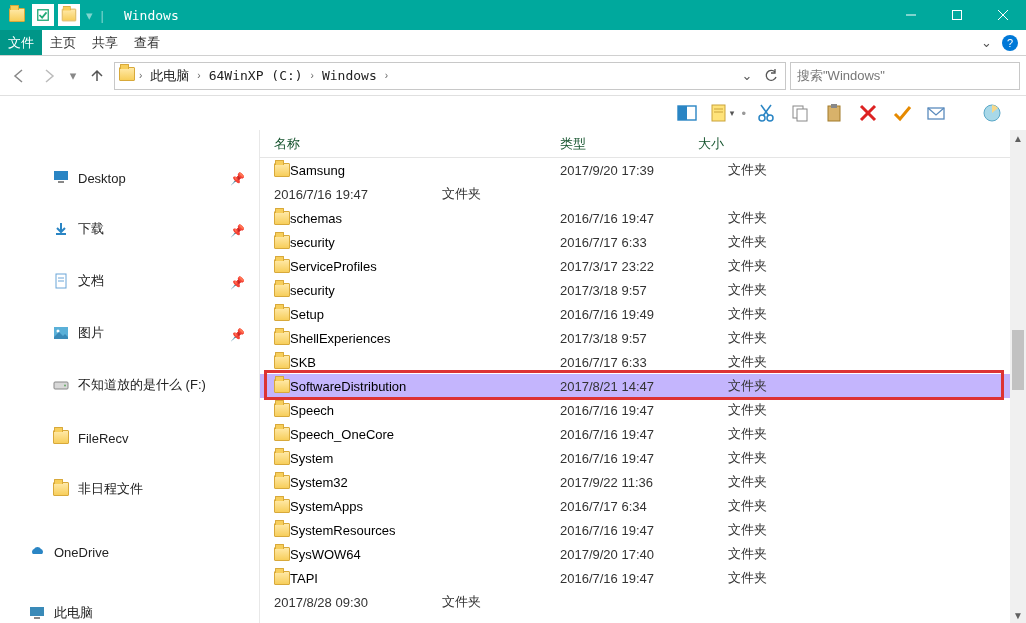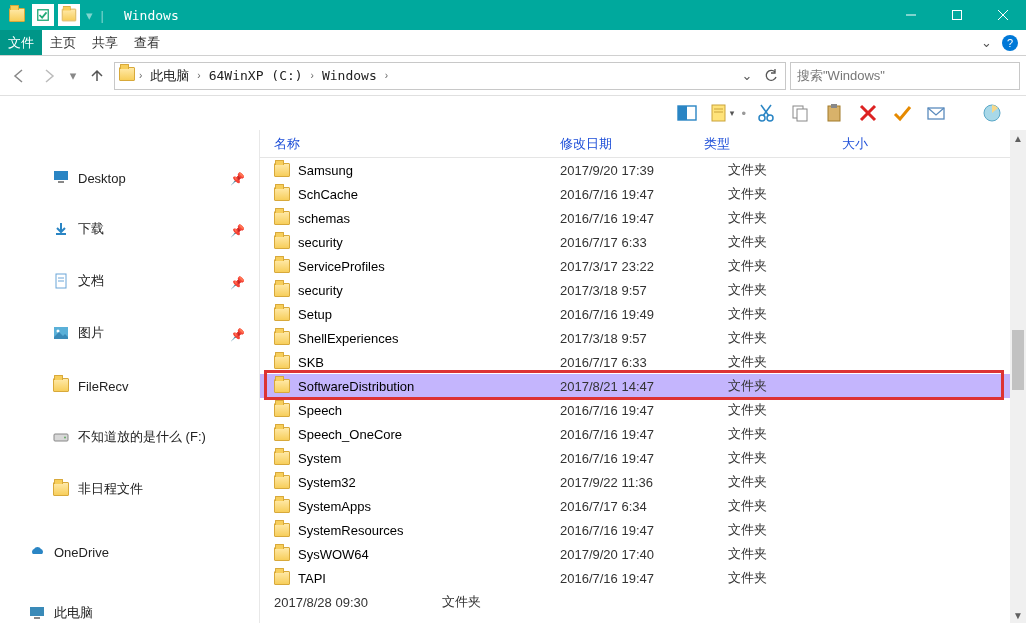--- a/index.html
+++ b/index.html
@@ -36,28 +36,28 @@
 .tool-btn svg { width:20px; height:20px; }
 
 .content { display:flex; height: calc(623px - 30px - 26px - 40px - 34px); }
 .sidebar { width:260px; border-right:1px solid #e8e8e8; padding:4px 4px; overflow:hidden;}
 .side-item { height:27px; display:flex; align-items:flex-end; padding-left:24px; position:relative; font-family:"SimSun", monospace; color:#222;margin-top:25px;}
 .side-item.indent { padding-left:48px; }
 .side-item .icon { width:18px; height:18px; margin-right:8px; display:flex; align-items:center; justify-content:center;}
 .side-item .pin { position:absolute; right:10px; color:#777; font-size:12px;}
 
 .filepane { flex:1; display:flex; flex-direction:column; position:relative;}
-.columns { height:28px; display:flex; align-items:center; border-bottom:1px solid #e5e5e5; padding-left:14px; color:#1d4ed8; font-family:"SimSun", monospace;}
+.columns { height:28px; display:flex; align-items:center; border-bottom:1px solid #e5e5e5; padding-left:14px; color:#14532d; font-family:"SimSun", monospace;}
 .col-name { width:286px;}
 .col-date { width:144px;}
 .col-type { width:138px;}
 .col-size { flex:1;}
 .filelist { flex:1; overflow:hidden; position:relative;}
 .row { height:24px; display:flex; align-items:center; padding-left:14px; font-family:"SimSun", monospace;}
-.row .fname { width:286px; display:flex; align-items:center; gap:8px;}
+.row .fname { width:286px; display:flex; align-items:center; }
 .row .fdate { width:144px; color:#333;}
 .row .ftype { width:138px; color:#333;margin-left:24px;}
 .row .fsize { flex:1;}
 .row.selected { background:#c4b5fd; }
 .folder-ico { width:16px; height:14px; background:linear-gradient(#ffe9a8,#f7ce5b); border:1px solid #d8a93a; border-radius:1px; position:relative;}
 .folder-ico:before { content:""; position:absolute; top:-4px; left:0; width:7px; height:4px; background:#f7ce5b; border:1px solid #d8a93a; border-bottom:none; border-radius:1px 1px 0 0;}
 .highlight-box { position:absolute; border:3px solid #d33; pointer-events:none; }
 .vscroll { position:absolute; right:0; top:0; bottom:0; width:16px; background:#f0f0f0;}
 .vscroll .arrow { height:16px; display:flex; align-items:center; justify-content:center; color:#606060; font-size:10px;}
 .vscroll .thumb { position:absolute; left:2px; right:2px; top:200px; height:60px; background:#c2c2c2;}
@@ -259,32 +259,32 @@
             <rect x="1" y="2" width="14" height="12" fill="#5ab0d8"></rect>
             <circle cx="5" cy="6" r="1.5" fill="#fff"></circle>
             <path d="M1 12 L6 7 L10 11 L12 9 L15 12 L15 14 L1 14 Z" fill="#3a8ab8"></path>
           </svg>
         </span>
         <span>图片</span>
         <span class="pin">📌</span>
       </div>
       <div class="side-item indent">
         <span class="icon">
-          <span class="folder-ico"></span>
-        </span>
-        <span>FileRecv</span>
-      </div>
-      <div class="side-item indent">
-        <span class="icon">
           <svg width="16" height="16">
             <rect x="1" y="5" width="14" height="7" rx="1" fill="#d8d8d8" stroke="#888"></rect>
             <circle cx="12" cy="8.5" r="1" fill="#6a6"></circle>
           </svg>
         </span>
         <span>不知道放的是什么 (F:)</span>
+      </div>
+      <div class="side-item indent">
+        <span class="icon">
+          <span class="folder-ico"></span>
+        </span>
+        <span>FileRecv</span>
       </div>
       <div class="side-item indent">
         <span class="icon">
           <span class="folder-ico"></span>
         </span>
         <span>非日程文件</span>
       </div>
       <div style="height: 10px;"></div>
       <div class="side-item">
         <span class="icon">
@@ -365,40 +365,35 @@
             <path d="M6 3 L12 2 L12 10 A2 2 0 1 1 10 8" fill="none" stroke="#2a85c4" stroke-width="1.5"></path>
           </svg>
         </span>
         <span>音乐</span>
       </div>
     </div>
 
   <div class="filepane">
     <div class="columns">
       <div class="col-name">名称</div>
-      <div class="col-date">修改日期</div>
       <div class="col-type">类型</div>
       <div class="col-size">大小</div>
     </div>
     <div class="filelist" id="filelist">
 
     <div class="row">
           <div class="fname">
             <span class="folder-ico"></span>
             <span>Samsung</span>
           </div>
           <div class="fdate">2017/9/20 17:39</div>
           <div class="ftype">文件夹</div>
           <div class="fsize"></div>
         </div>
         <div class="row">
-          <div class="fname">
-            <span class="folder-ico"></span>
-            <span>SchCache</span>
-          </div>
           <div class="fdate">2016/7/16 19:47</div>
           <div class="ftype">文件夹</div>
           <div class="fsize"></div>
         </div>
         <div class="row">
           <div class="fname">
             <span class="folder-ico"></span>
             <span>schemas</span>
           </div>
           <div class="fdate">2016/7/16 19:47</div>

